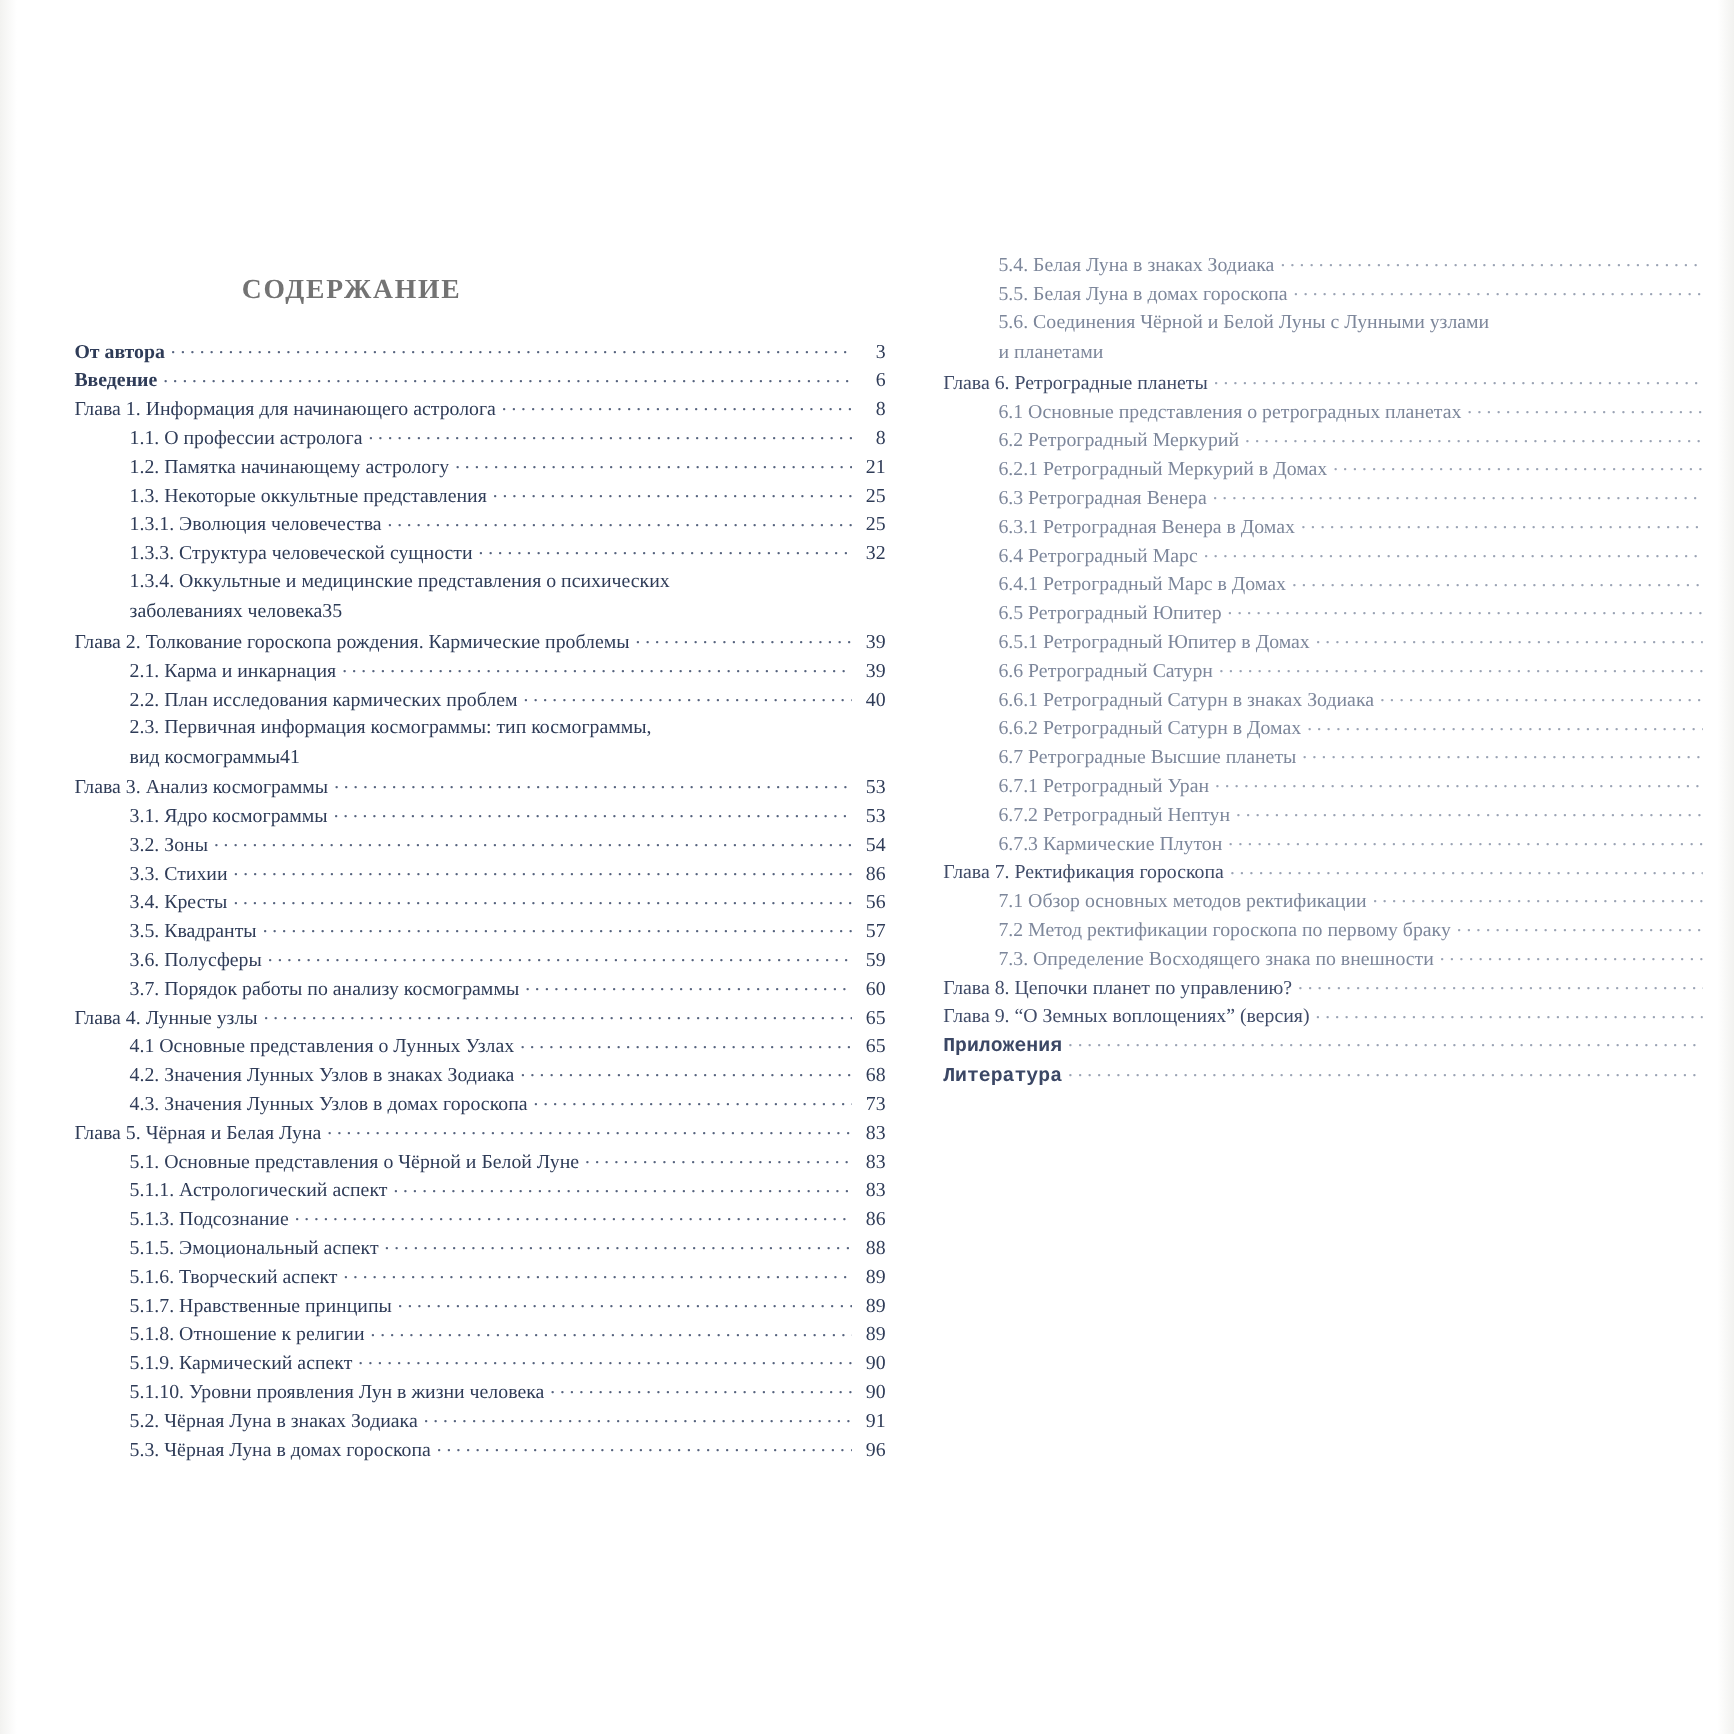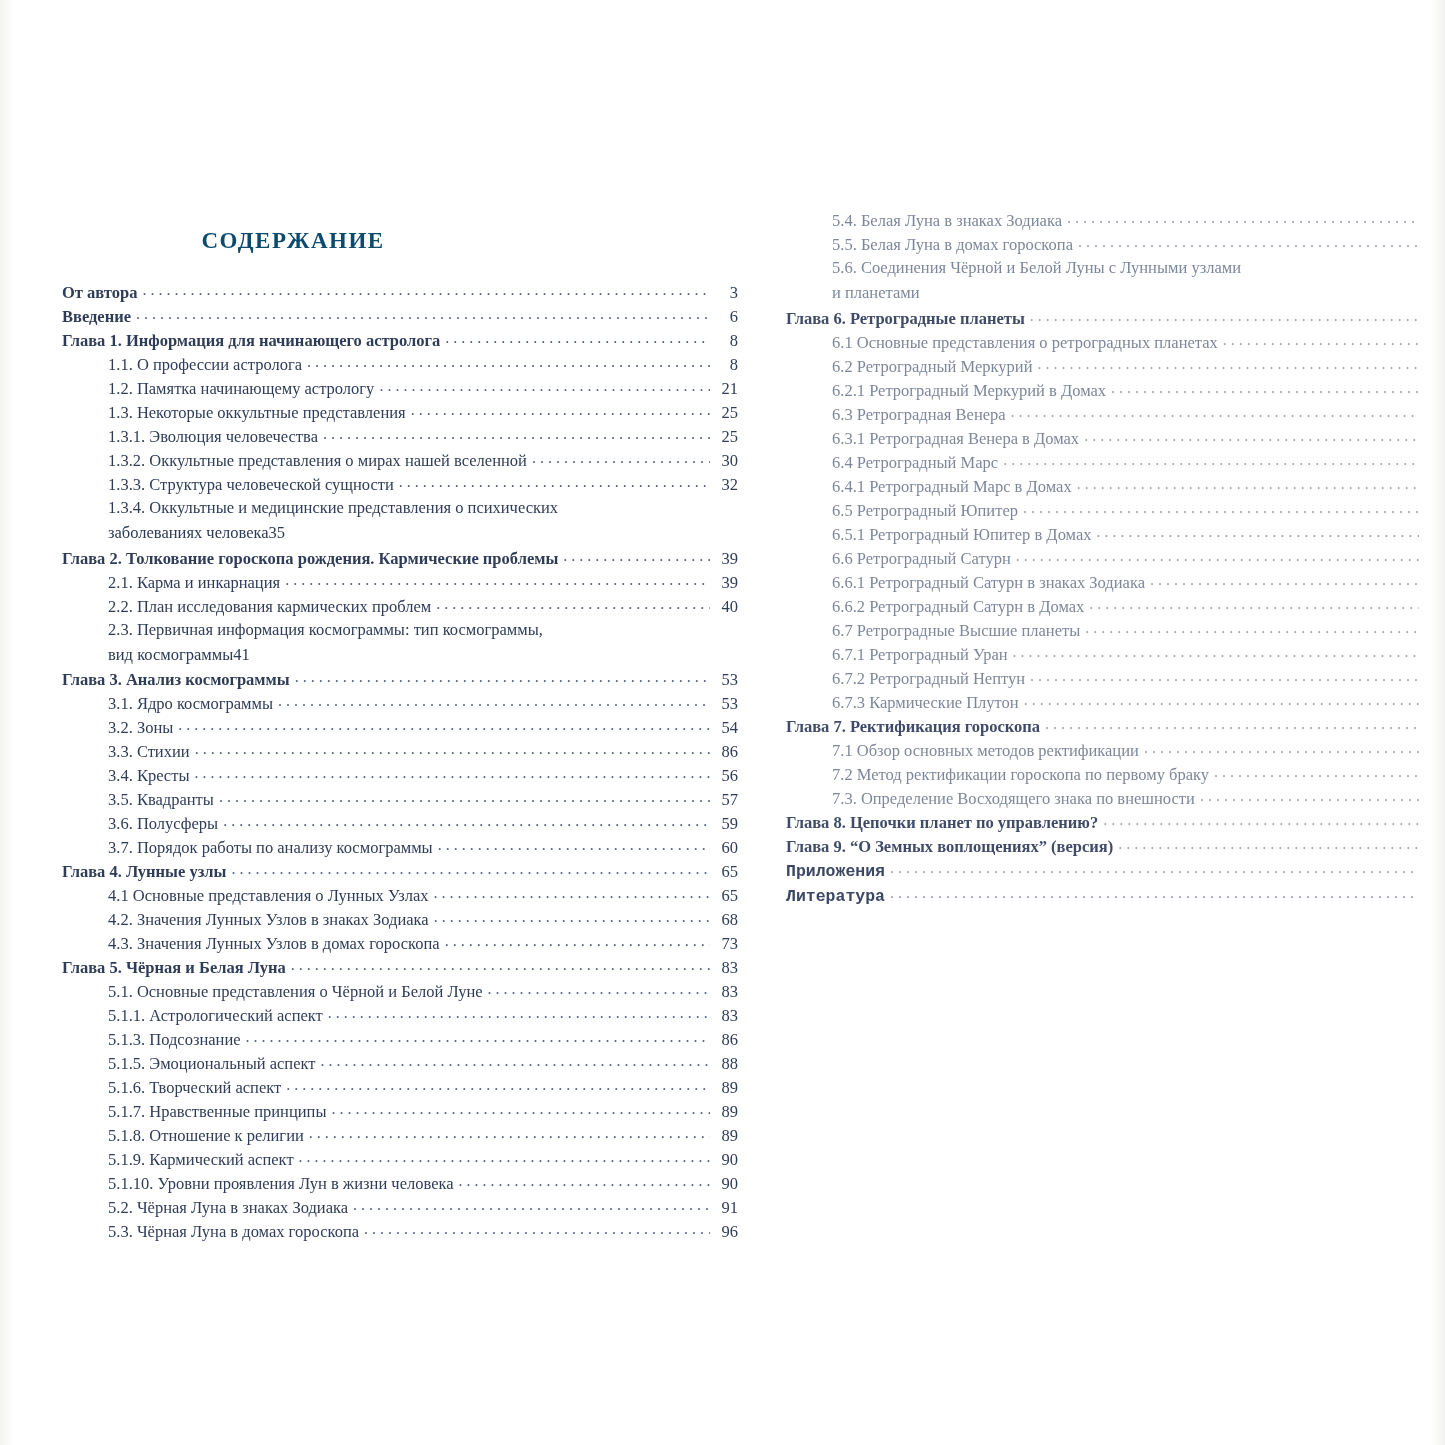--- a/index.html
+++ b/index.html
@@ -45,21 +45,21 @@
     left: 782px;
     width: 665px;
     top: 212px;
   }
 
   .toc-title {
     font-family: "Liberation Serif", serif;
     font-weight: bold;
     font-size: 23px;
     letter-spacing: 1.5px;
-    color: #0c4a6e;
+    color: #737373;
     text-align: center;
     width: 470px;
     margin: 0 0 30px 0;
     padding-left: 0;
   }
 
   .row {
     display: flex;
     align-items: baseline;
     font-size: 16.5px;
@@ -97,21 +97,21 @@
   }
 
   
   .lvl-0 { margin-left: 4px; }
   .lvl-1 { margin-left: 50px; }
 
   .bold {
     font-weight: bold;
   }
   .chapter .label {
-    font-weight: bold;
+    font-weight: normal;
   }
   
   .row.wrap {
     white-space: normal;
     display: block;
   }
   .row.wrap .label {
     display: inline;
   }
   .contline {
@@ -179,25 +179,20 @@
           <span class="label">1.3. Некоторые оккультные представления</span>
           <span class="dots"></span>
           <span class="page-num">25</span>
         </div>
         <div class="row lvl-1">
           <span class="label">1.3.1. Эволюция человечества</span>
           <span class="dots"></span>
           <span class="page-num">25</span>
         </div>
         <div class="row lvl-1">
-          <span class="label">1.3.2. Оккультные представления о мирах нашей вселенной</span>
-          <span class="dots"></span>
-          <span class="page-num">30</span>
-        </div>
-        <div class="row lvl-1">
           <span class="label">1.3.3. Структура человеческой сущности</span>
           <span class="dots"></span>
           <span class="page-num">32</span>
         </div>
         <div class="row wrap lvl-1"><span class="label">1.3.4. Оккультные и медицинские представления о психических</span></div>
         <div class="contline lvl-1">
           <span class="label">заболеваниях человека</span>
           <span class="dots"></span>
           <span class="page-num">35</span>
         </div>

